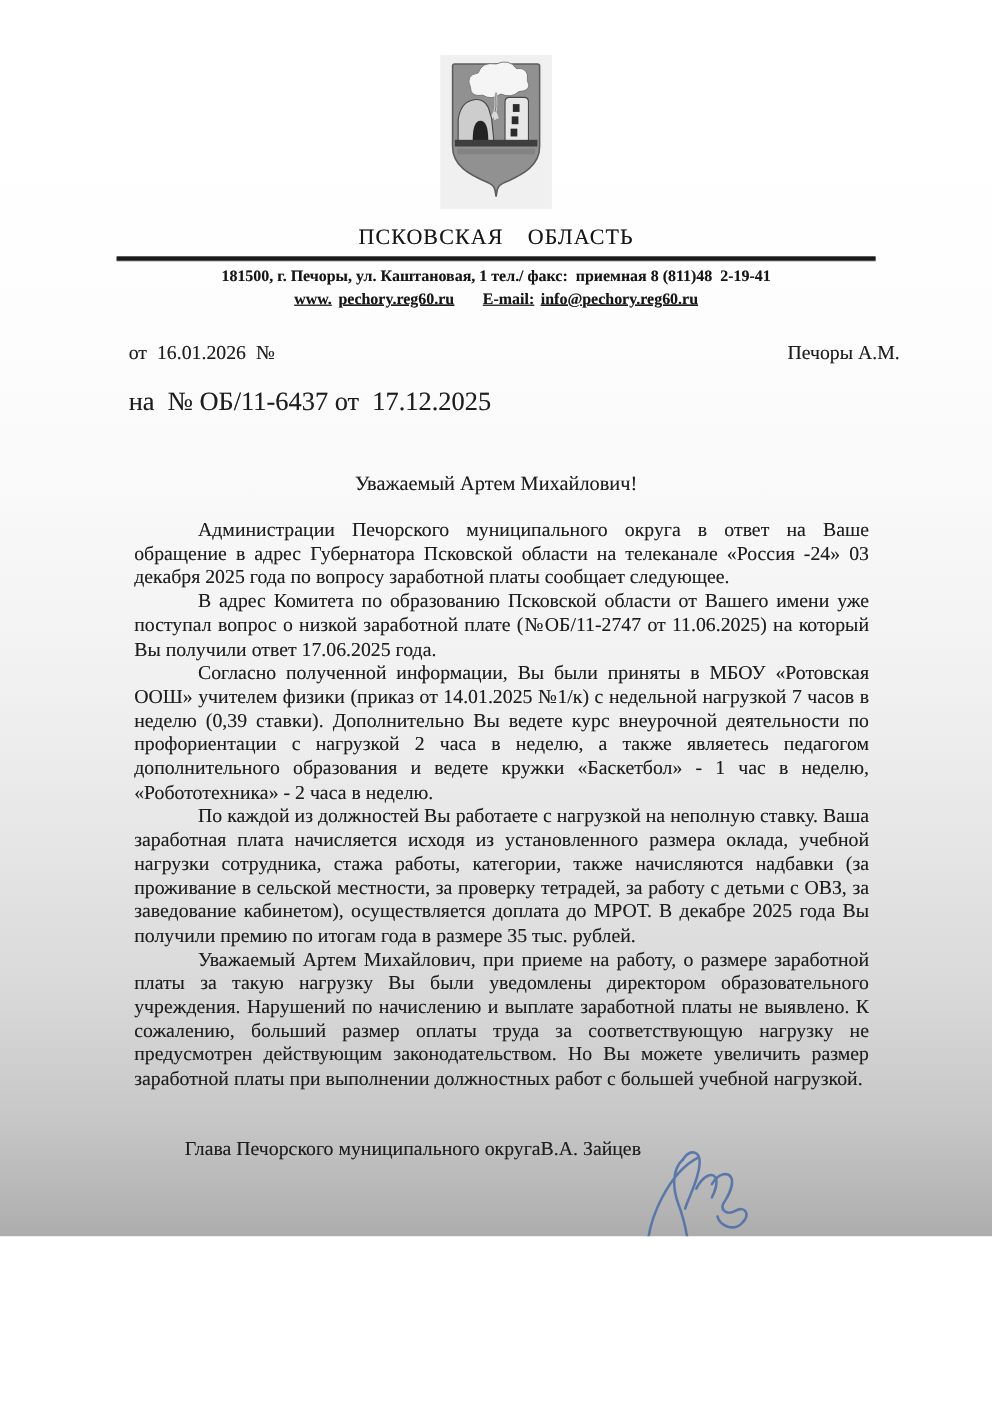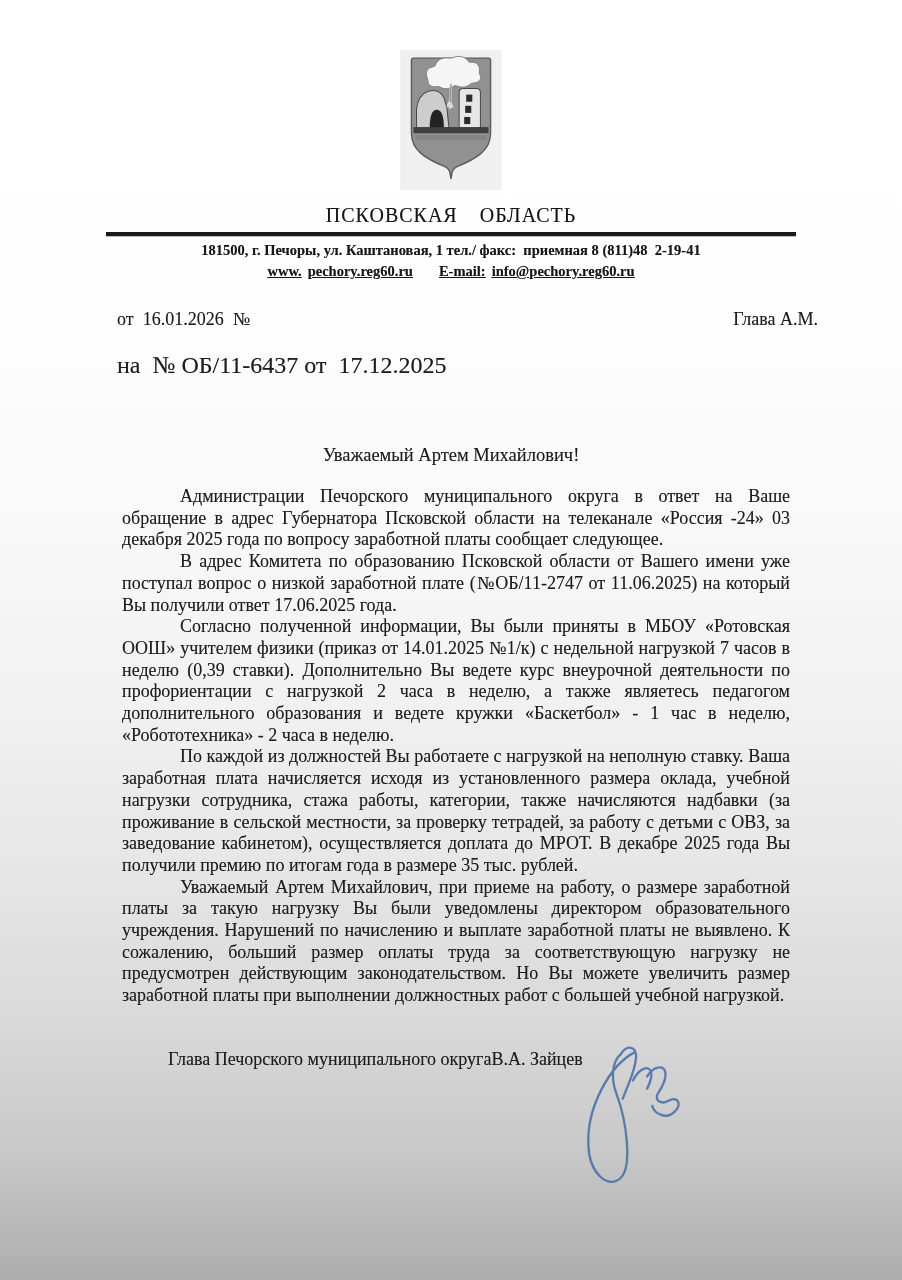--- a/index.html
+++ b/index.html
@@ -1,18 +1,18 @@
 <!DOCTYPE html>
 <html lang="ru"><head>
 <meta charset="utf-8">
 <style>
   html,body{margin:0;padding:0;}
   .page{
     position:relative;
-    width:902px;height:1280px;
+    width:902px;height:1124px;
     margin:0 auto;
     overflow:hidden;
     background:linear-gradient(180deg,
       #ffffff 0%, #fefefe 22%, #f9f9f9 40%, #f1f1f1 55%,
       #e6e6e6 68%, #d9d9d9 80%, #c8c8c8 90%, #b3b3b3 98%, #acacac 100%);
     font-family:"Liberation Serif","DejaVu Serif",serif;
     color:#1d1d1d;
   }
   .soft{ text-shadow:0 0 .5px rgba(40,40,40,.45); }
   .emblem-wrap{ text-align:center; padding-top:50px; }
@@ -37,21 +37,21 @@
     color:#161616; margin-top:2px; line-height:19px;text-decoration:underline;
   }
   .contact .u{ text-decoration:underline; }
   .contact .sep{ display:inline-block; width:26px; }
   .contact .sp{ display:inline-block; width:6px; }
   .meta{
     display:flex; justify-content:space-between;
     margin:28px 84px 0 117px; font-size:18px; white-space:pre-wrap;
   }
   .ref{ margin:22px 0 16px 117px; font-size:24px; white-space:pre-wrap; }
-  .salutation{ text-align:center; margin-top:66px; font-size:18.5px; }
+  .salutation{ text-align:center; margin-top:50px; font-size:18.5px; }
   .body{
     margin:20px 112px 0 122px;
     font-size:18px; line-height:21.7px; text-align:justify;
   }
   .body p{ margin:0; text-indent:58px; }
   .sign-row{
     display:flex; 
     margin:42px 76px 0 168px; font-size:18px;
   }
   .signature-ink{
@@ -91,21 +91,21 @@
   <div class="region soft">ПСКОВСКАЯ ОБЛАСТЬ</div>
   <div class="rule"></div>
 
   <div class="addr soft">181500, г. Печоры, ул. Каштановая, 1 тел./ факс:  приемная 8 (811)48  2-19-41</div>
   <div class="contact soft">
     <span>www.</span><span class="sp"></span><span class="u">pechory.reg60.ru</span><span class="sep"></span><span>E-mail:</span><span class="sp"></span><span class="u">info@pechory.reg60.ru</span>
   </div>
 
   <div class="meta">
     <span class="soft">от  16.01.2026  №</span>
-    <span class="soft">Глава А.М.</span>
+    <span class="soft">Печоры А.М.</span>
   </div>
   <div class="ref soft">на  № ОБ/11-6437 от  17.12.2025</div>
 
   <div class="salutation soft">Уважаемый Артем Михайлович!</div>
 
   <div class="body">
     <p class="soft">Администрации Печорского муниципального округа в ответ на Ваше обращение в адрес Губернатора Псковской области на телеканале «Россия -24» 03 декабря 2025 года по вопросу заработной платы сообщает следующее.</p>
     <p class="soft">В адрес Комитета по образованию Псковской области от Вашего имени уже поступал вопрос о низкой заработной плате (№ОБ/11-2747 от 11.06.2025) на который Вы получили ответ 17.06.2025 года.</p>
     <p class="soft">Согласно полученной информации, Вы были приняты в МБОУ «Ротовская ООШ» учителем физики (приказ от 14.01.2025 №1/к) с недельной нагрузкой 7 часов в неделю (0,39 ставки). Дополнительно Вы ведете курс внеурочной деятельности по профориентации с нагрузкой 2 часа в неделю, а также являетесь педагогом дополнительного образования и ведете кружки «Баскетбол» - 1 час в неделю, «Робототехника» - 2 часа в неделю.</p>
     <p class="soft">По каждой из должностей Вы работаете с нагрузкой на неполную ставку. Ваша заработная плата начисляется исходя из установленного размера оклада, учебной нагрузки сотрудника, стажа работы, категории, также начисляются надбавки (за проживание в сельской местности, за проверку тетрадей, за работу с детьми с ОВЗ, за заведование кабинетом), осуществляется доплата до МРОТ. В декабре 2025 года Вы получили премию по итогам года в размере 35 тыс. рублей.</p>

